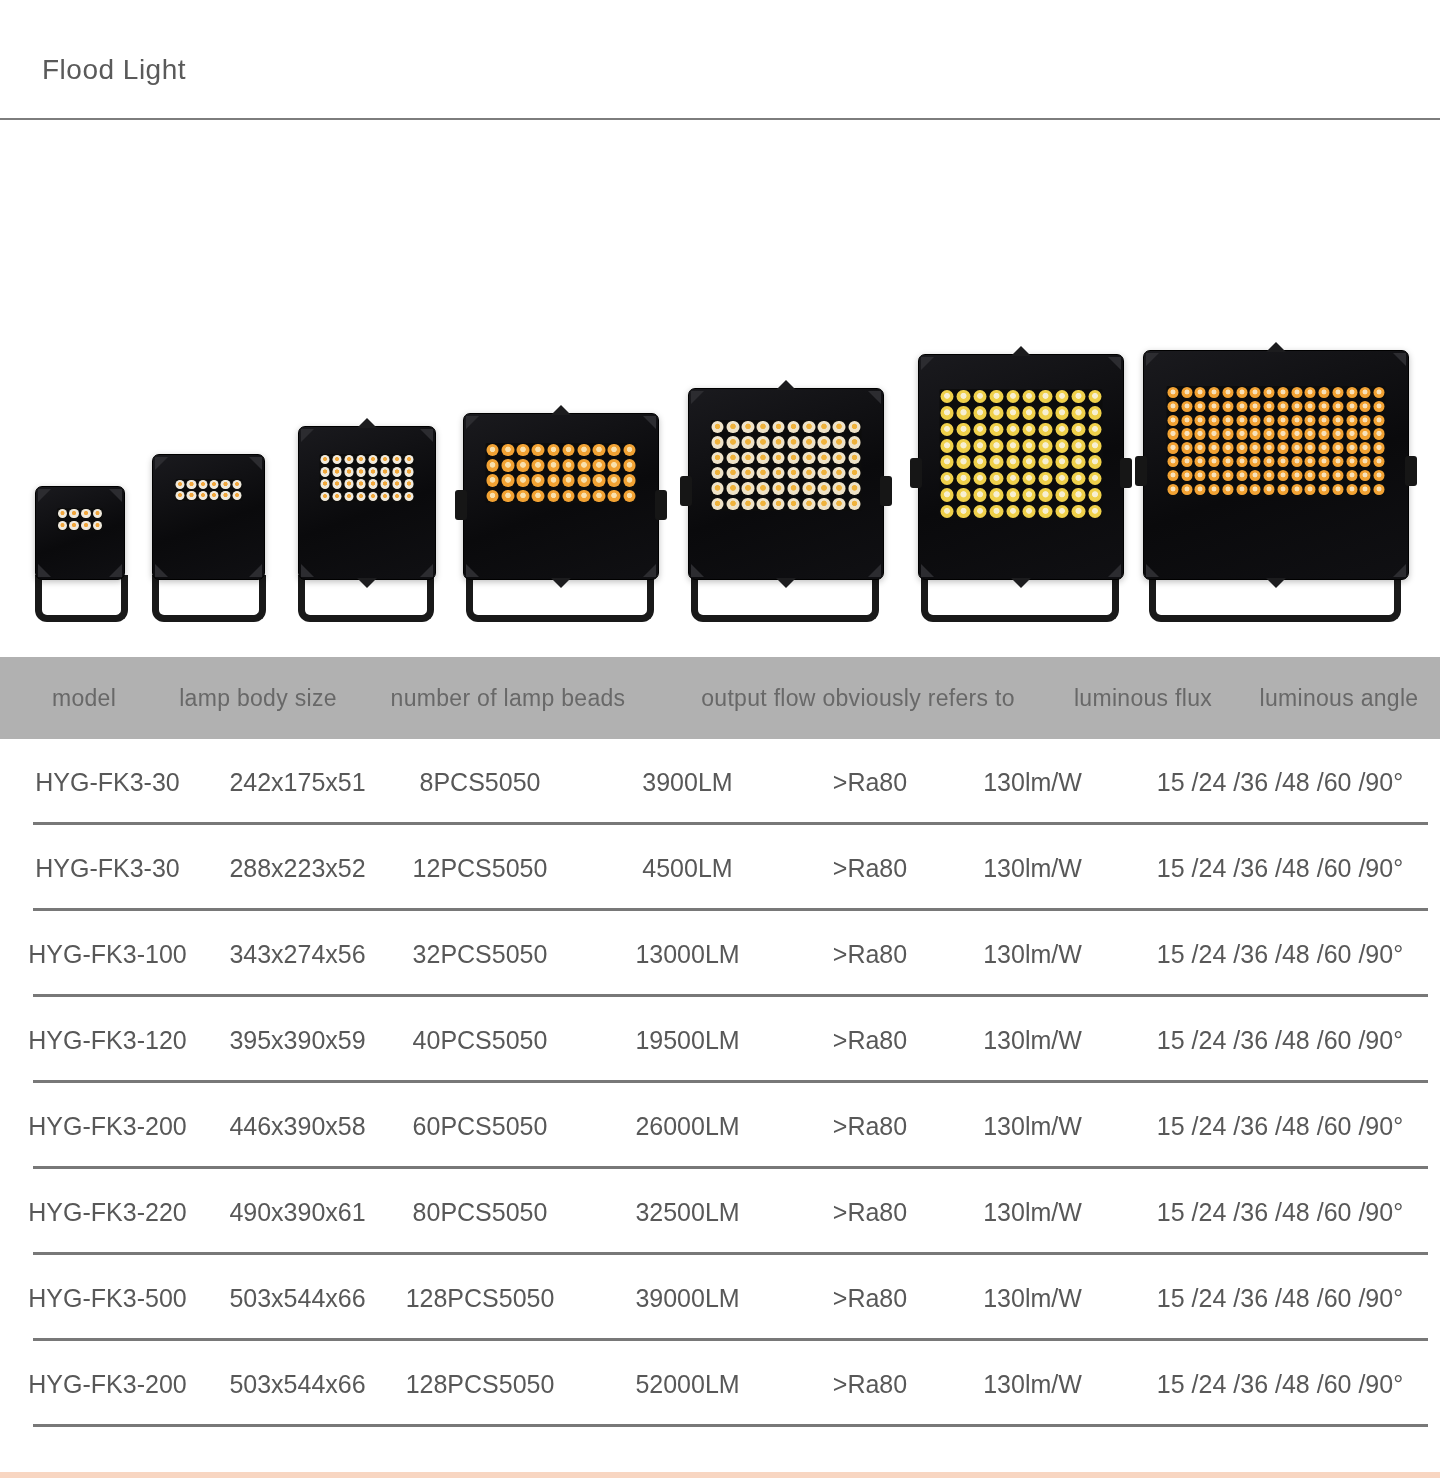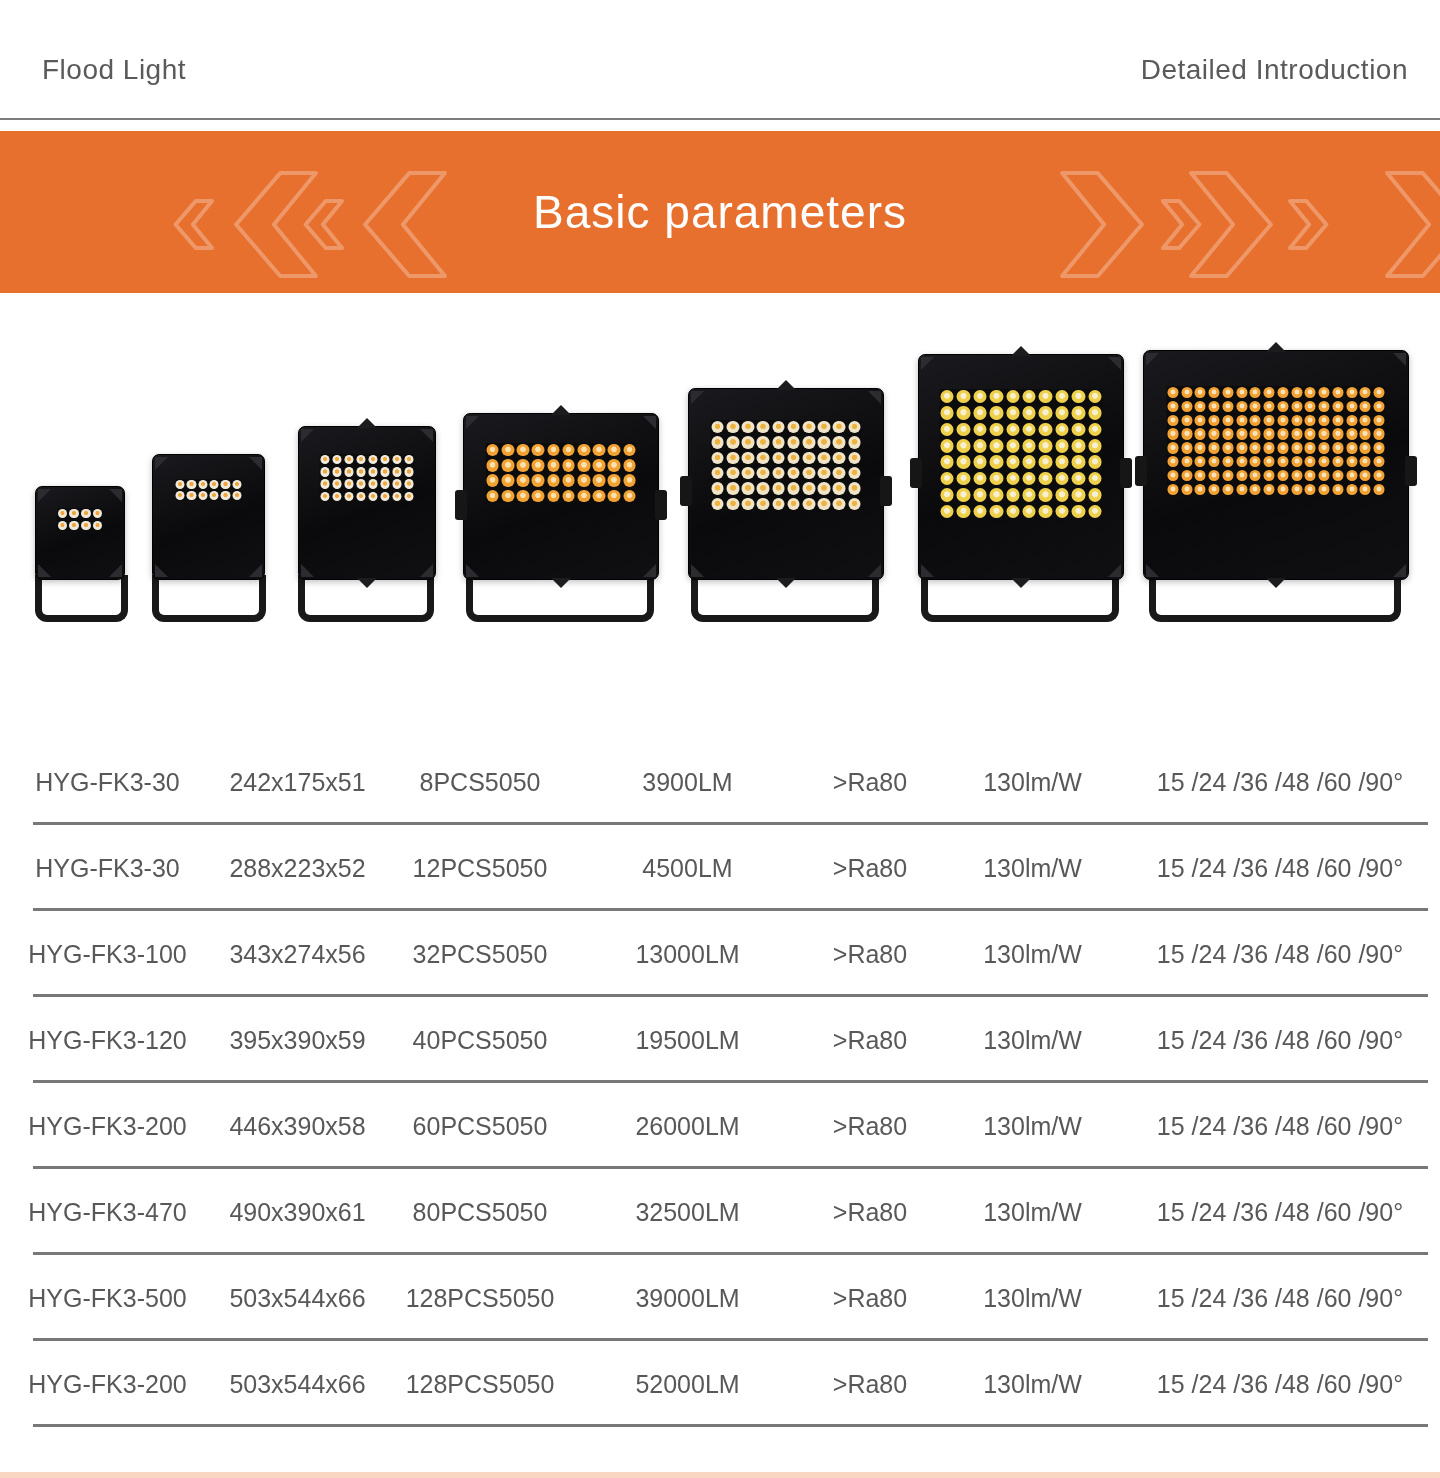--- a/index.html
+++ b/index.html
@@ -51,42 +51,23 @@
   
   .footer-strip{position:absolute;top:1472px;left:0;width:100%;height:6px;background:#F8D6C2;}
 </style>
 </head>
 <body>
 
 <div class="page">
 
   <div class="top-header">
     <span>Flood Light</span>
-    <span>Detailed Introduction</span>
   </div>
   <div class="header-divider"></div>
 
-  <div class="banner">
-    <svg width="1440" height="162" viewBox="0 0 1440 162">
-      <g>
-        <path class="chv" vector-effect="non-scaling-stroke" transform="translate(213,69) scale(-0.48,0.48)" d="M2,2 L36,2 L78,51 L36,100 L2,100 L42,51 Z"></path>
-        <path class="chv" vector-effect="non-scaling-stroke" transform="translate(318,40) scale(-1.05,1.05)" d="M2,2 L36,2 L78,51 L36,100 L2,100 L42,51 Z"></path>
-        <path class="chv" vector-effect="non-scaling-stroke" transform="translate(343,69) scale(-0.48,0.48)" d="M2,2 L36,2 L78,51 L36,100 L2,100 L42,51 Z"></path>
-        <path class="chv" vector-effect="non-scaling-stroke" transform="translate(447,40) scale(-1.05,1.05)" d="M2,2 L36,2 L78,51 L36,100 L2,100 L42,51 Z"></path>
-      </g>
-      <g>
-        <path class="chv" vector-effect="non-scaling-stroke" transform="translate(1060,40) scale(1.05)" d="M2,2 L36,2 L78,51 L36,100 L2,100 L42,51 Z"></path>
-        <path class="chv" vector-effect="non-scaling-stroke" transform="translate(1162,69) scale(0.48)" d="M2,2 L36,2 L78,51 L36,100 L2,100 L42,51 Z"></path>
-        <path class="chv" vector-effect="non-scaling-stroke" transform="translate(1189,40) scale(1.05)" d="M2,2 L36,2 L78,51 L36,100 L2,100 L42,51 Z"></path>
-        <path class="chv" vector-effect="non-scaling-stroke" transform="translate(1289,69) scale(0.48)" d="M2,2 L36,2 L78,51 L36,100 L2,100 L42,51 Z"></path>
-        <path class="chv" vector-effect="non-scaling-stroke" transform="translate(1385,40) scale(1.05)" d="M2,2 L36,2 L78,51 L36,100 L2,100 L42,51 Z"></path>
-      </g>
-    </svg>
-    <h1 class="banner-title">Basic parameters</h1>
-  </div>
 
   <div class="lights-row">
       <div class="lamp" style="left: 35px; width: 88px;">
         <div class="lamp-body" style="height: 92px;">
           <i class="tab tl"></i>
           <i class="tab tr"></i>
           <i class="tab bl"></i>
           <i class="tab br"></i>
           <div class="led-panel" style="width: 46px; height: 23px; top: 21px; grid-template-columns: repeat(4, 1fr);">
             <i class="led" style="background: radial-gradient(circle at 50% 45%, rgb(241, 166, 60) 0px, rgb(241, 166, 60) 26%, rgb(239, 233, 220) 34%, rgb(239, 233, 220) 74%, rgba(40, 30, 10, 0.5) 92%);"></i>
@@ -532,20 +513,28 @@
             <i class="led" style="background: radial-gradient(circle at 50% 45%, rgb(248, 226, 188) 0px, rgb(248, 226, 188) 26%, rgb(242, 162, 51) 34%, rgb(242, 162, 51) 74%, rgba(40, 30, 10, 0.5) 92%);"></i>
             <i class="led" style="background: radial-gradient(circle at 50% 45%, rgb(248, 226, 188) 0px, rgb(248, 226, 188) 26%, rgb(242, 162, 51) 34%, rgb(242, 162, 51) 74%, rgba(40, 30, 10, 0.5) 92%);"></i>
             <i class="led" style="background: radial-gradient(circle at 50% 45%, rgb(248, 226, 188) 0px, rgb(248, 226, 188) 26%, rgb(242, 162, 51) 34%, rgb(242, 162, 51) 74%, rgba(40, 30, 10, 0.5) 92%);"></i>
             <i class="led" style="background: radial-gradient(circle at 50% 45%, rgb(248, 226, 188) 0px, rgb(248, 226, 188) 26%, rgb(242, 162, 51) 34%, rgb(242, 162, 51) 74%, rgba(40, 30, 10, 0.5) 92%);"></i>
           </div>
         </div>
         <div class="bracket"></div>
       </div>
     </div>
 
+  <div class="spec-header">
+    <span class="hc1">model</span>
+    <span class="hc2">lamp body size</span>
+    <span class="hc3">number of lamp beads</span>
+    <span class="hc4">output flow obviously refers to</span>
+    <span class="hc5">luminous flux</span>
+    <span class="hc6">luminous angle</span>
+  </div>
 
   <div class="spec-table">
     <div class="trow">
       <span class="c1">HYG-FK3-30</span>
       <span class="c2">242x175x51</span>
       <span class="c3">8PCS5050</span>
       <span class="c4">3900LM</span>
       <span class="c5">&gt;Ra80</span>
       <span class="c6">130lm/W</span>
       <span class="c7">15 /24 /36 /48 /60 /90°</span>
@@ -585,21 +574,21 @@
       <span class="c1">HYG-FK3-200</span>
       <span class="c2">446x390x58</span>
       <span class="c3">60PCS5050</span>
       <span class="c4">26000LM</span>
       <span class="c5">&gt;Ra80</span>
       <span class="c6">130lm/W</span>
       <span class="c7">15 /24 /36 /48 /60 /90°</span>
       <i class="line"></i>
     </div>
     <div class="trow">
-      <span class="c1">HYG-FK3-470</span>
+      <span class="c1">HYG-FK3-220</span>
       <span class="c2">490x390x61</span>
       <span class="c3">80PCS5050</span>
       <span class="c4">32500LM</span>
       <span class="c5">&gt;Ra80</span>
       <span class="c6">130lm/W</span>
       <span class="c7">15 /24 /36 /48 /60 /90°</span>
       <i class="line"></i>
     </div>
     <div class="trow">
       <span class="c1">HYG-FK3-500</span>

